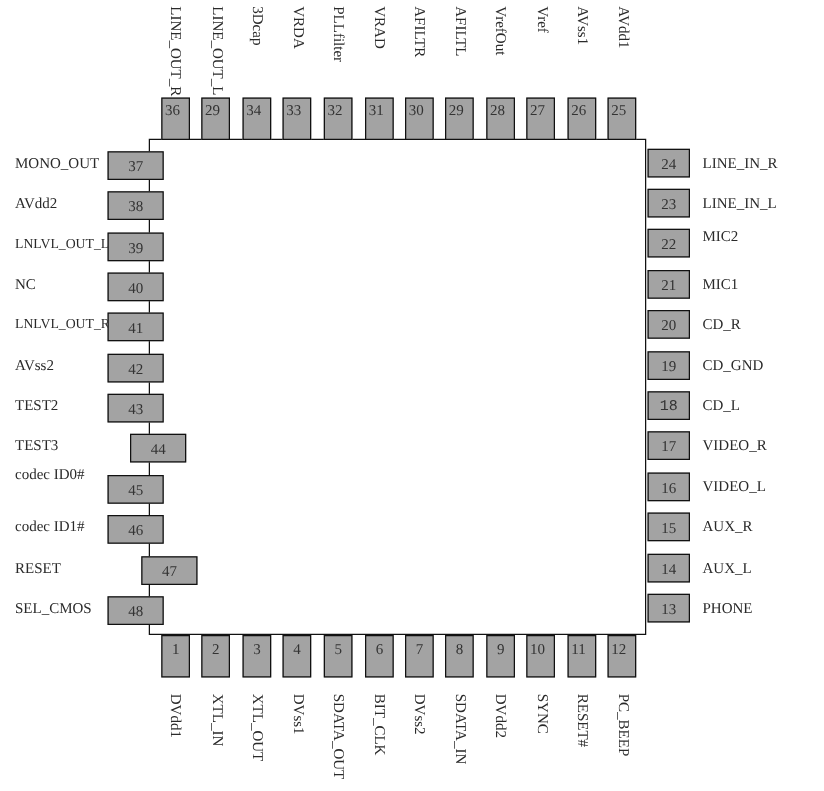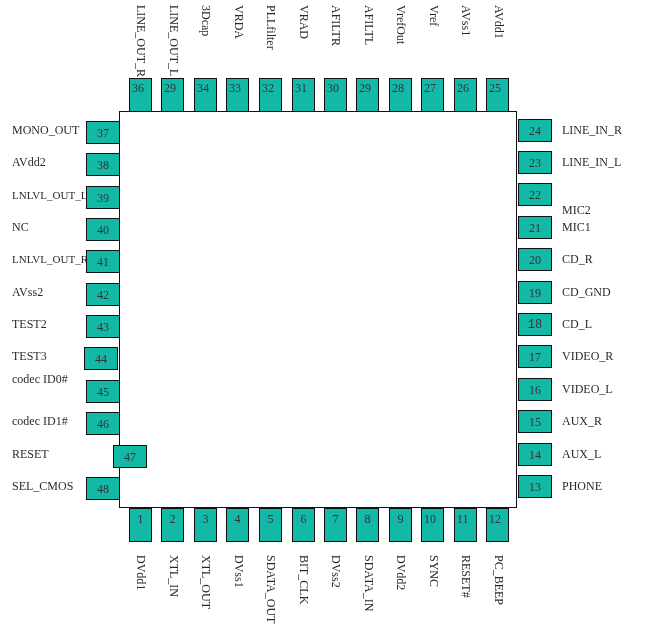--- a/index.html
+++ b/index.html
@@ -1,28 +1,28 @@
 <!DOCTYPE html>
 <html><head>
   <meta charset="utf-8">
   <style>
     html, body { margin: 0; padding: 0; background: #ffffff; }
     body { width: 659px; height: 633px; position: relative; overflow: hidden;
            font-family: "Liberation Serif", "DejaVu Serif", serif; color: #2a2a2a; }
     #diagram { position: absolute; left: 0; top: 0; width: 659px; height: 633px; }
     .chip-body { position: absolute; left: 119px; top: 111px; width: 398px; height: 397px;
                  border: 1.3px solid #111; box-sizing: border-box; background: #fff; }
-    .pin { position: absolute; border: 1.3px solid #111; box-sizing: border-box; background: #14b8a6; }
+    .pin { position: absolute; border: 1.3px solid #111; box-sizing: border-box; background: #a3a3a3; }
     .pin-num { position: absolute; font-size: 12px; line-height: 12px; color: #333; }
     .pin-top { width: 23px; height: 34px; }
     .pin-top .pin-num { left: 2px; top: 3px; }
     .pin-bottom { width: 23px; height: 34px; }
     .pin-bottom .pin-num { left: 0; right: 0; text-align: center; top: 4px; }
     .pin-bottom.two .pin-num { left: 2px; text-align: left; }
-    .pin-left { width: 34px; height: 23px; }
+    .pin-left { width: 45px; height: 23px; }
     .pin-left .pin-num { left: 0; right: 0; text-align: center; top: 5px; }
     .pin-right { width: 34px; height: 23px; }
     .pin-right .pin-num { left: 0; right: 0; text-align: center; top: 5px; }
     .label { position: absolute; font-size: 12px; line-height: 13px; white-space: nowrap; color: #2a2a2a; }
     .label-vert { writing-mode: vertical-rl; }
   </style>
 </head>
 <body>
 
 <div id="diagram">
@@ -120,21 +120,21 @@
     <div class="pin pin-left" style="left:86px; top:283px;">
         <span class="pin-num">42</span>
       </div>
 
     <div class="label" style="left:12px; top:318px;">TEST2</div>
     <div class="pin pin-left" style="left:86px; top:315px;">
         <span class="pin-num">43</span>
       </div>
 
     <div class="label" style="left:12px; top:350px;">TEST3</div>
-    <div class="pin pin-left" style="left:84px; top:347px;">
+    <div class="pin pin-left" style="left:104px; top:347px;">
         <span class="pin-num">44</span>
       </div>
 
     <div class="label" style="left:12px; top:373px;">codec ID0#</div>
     <div class="pin pin-left" style="left:86px; top:380px;">
         <span class="pin-num">45</span>
       </div>
 
     <div class="label" style="left:12px; top:415px;">codec ID1#</div>
     <div class="pin pin-left" style="left:86px; top:412px;">
@@ -159,21 +159,21 @@
     <div class="label" style="left:562px; top:124px;">LINE_IN_R</div>
 
     <div class="pin pin-right" style="left:518px; top:151px;">
         <span class="pin-num">23</span>
       </div>
     <div class="label" style="left:562px; top:156px;">LINE_IN_L</div>
 
     <div class="pin pin-right" style="left:518px; top:183px;">
         <span class="pin-num">22</span>
       </div>
-    <div class="label" style="left:562px; top:204px;">MIC2</div>
+    <div class="label" style="left:562px; top:183px;">MIC2</div>
 
     <div class="pin pin-right" style="left:518px; top:216px;">
         <span class="pin-num">21</span>
       </div>
     <div class="label" style="left:562px; top:221px;">MIC1</div>
 
     <div class="pin pin-right" style="left:518px; top:248px;">
         <span class="pin-num">20</span>
       </div>
     <div class="label" style="left:562px; top:253px;">CD_R</div>

